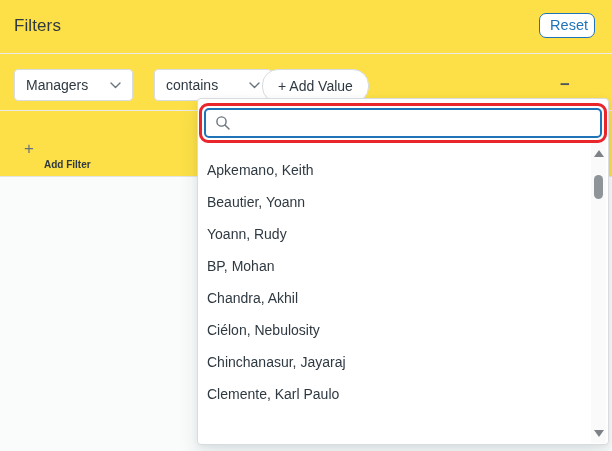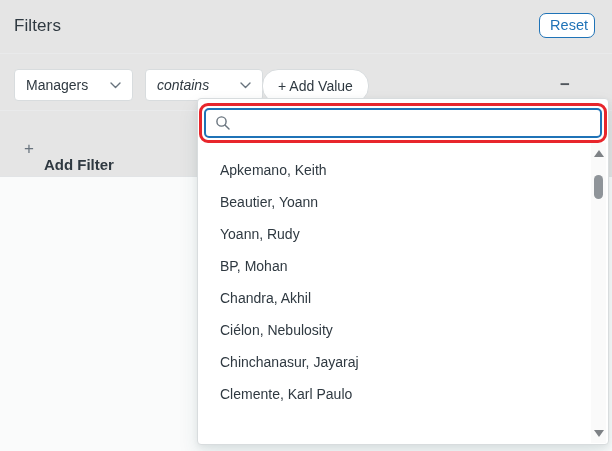--- a/index.html
+++ b/index.html
@@ -7,21 +7,21 @@
   body {
     font-family:"Liberation Sans", sans-serif;
     background:#fafbfb;
     color:#2f3941;
     position:relative;
   }
 
   
   .filters-card {
     position:absolute; left:0; top:0; width:612px; height:177px;
-    background:#e5e5e5; border-bottom:1px solid #e2e4e6;
+    background:#fde047; border-bottom:1px solid #e2e4e6;
   }
   .filters-title {
     position:absolute; left:14px; top:16px;
     font-size:17px; font-weight:400; color:#2f3941; letter-spacing:0.1px;
   }
   .reset-btn {
     position:absolute; right:17px; top:13px;
     padding:3px 6px 4px 10px;
     border:1.5px solid #1f73b7; border-radius:7px;
     background:#ffffff; color:#1f73b7;
@@ -33,21 +33,21 @@
   .divider-2 { top:110px; }
 
   
   .select-box {
     position:absolute; top:69px; height:32px;
     display:flex; align-items:center; justify-content:space-between;
     border:1px solid #d8dcde; border-radius:4px; background:#fff;
     padding:0 11px; font-size:14px; color:#2f3941; cursor:pointer;
   }
   .select-field { left:14px; width:119px; }
-  .select-operator { left:145px; width:118px;font-style:italic; }
+  .select-operator { left:154px; width:118px; }
   .chevron { margin-left:8px; display:inline-flex; }
   .add-value-btn {
     position:absolute; left:262px; top:69px; height:32px;
     display:flex; align-items:center;
     border:1px solid #d8dcde; border-radius:16px; background:#fff;
     padding:16px 15px; font-size:14px; color:#2f3941;
     font-family:"Liberation Sans", sans-serif; cursor:pointer;
   }
   .remove-filter-btn {
     position:absolute; left:550px; top:71px; width:30px; height:28px;
@@ -57,21 +57,21 @@
   }
 
   
   .add-filter {
     position:absolute; left:24px; top:136px; height:24px;
     display:flex; align-items:center; gap:10px;
     background:transparent; border:none; cursor:pointer;
     font-family:"Liberation Sans", sans-serif;
   }
   .add-filter .plus { font-size:17px; color:#68737d; font-weight:400; line-height:1; }
-  .add-filter .lbl { font-size:15px; font-weight:700; color:#2f3941;margin-top:32px; }
+  .add-filter .lbl { font-size:10px; font-weight:700; color:#2f3941;margin-top:32px; }
 
   
   .dropdown {
     position:absolute; left:197px; top:98px; width:412px; height:347px;
     background:#ffffff; border:1px solid #d8dcde; border-radius:4px;
     box-shadow:0 10px 20px rgba(4,68,77,0.10), 0 2px 6px rgba(0,0,0,0.06);
   }
   .search-annotation {
     position:absolute; left:1px; top:4px; width:408px; height:40px;
     border:3px solid #e8262c; border-radius:9px;
@@ -86,21 +86,21 @@
     padding:0 8px 0 34px; font-size:14px; color:#2f3941;
     font-family:"Liberation Sans", sans-serif; outline:none; background:#fff;
   }
   .search-icon {
     position:absolute; left:11px; top:7px; width:16px; height:16px;
     display:inline-flex; pointer-events:none;
   }
 
   .option-list { position:absolute; left:0; top:55px; width:394px; }
   .option-item {
-    height:32px; line-height:32px; padding-left:22px;
+    height:32px; line-height:32px; padding-left:9px;
     font-size:14px; color:#2f3941; cursor:pointer; white-space:nowrap;
   }
 
   
   .scrollbar {
     position:absolute; right:2px; top:44px; bottom:1px; width:15px;
     background:#fafafa;
   }
   .scroll-arrow {
     position:absolute; left:0; width:15px; height:16px;

